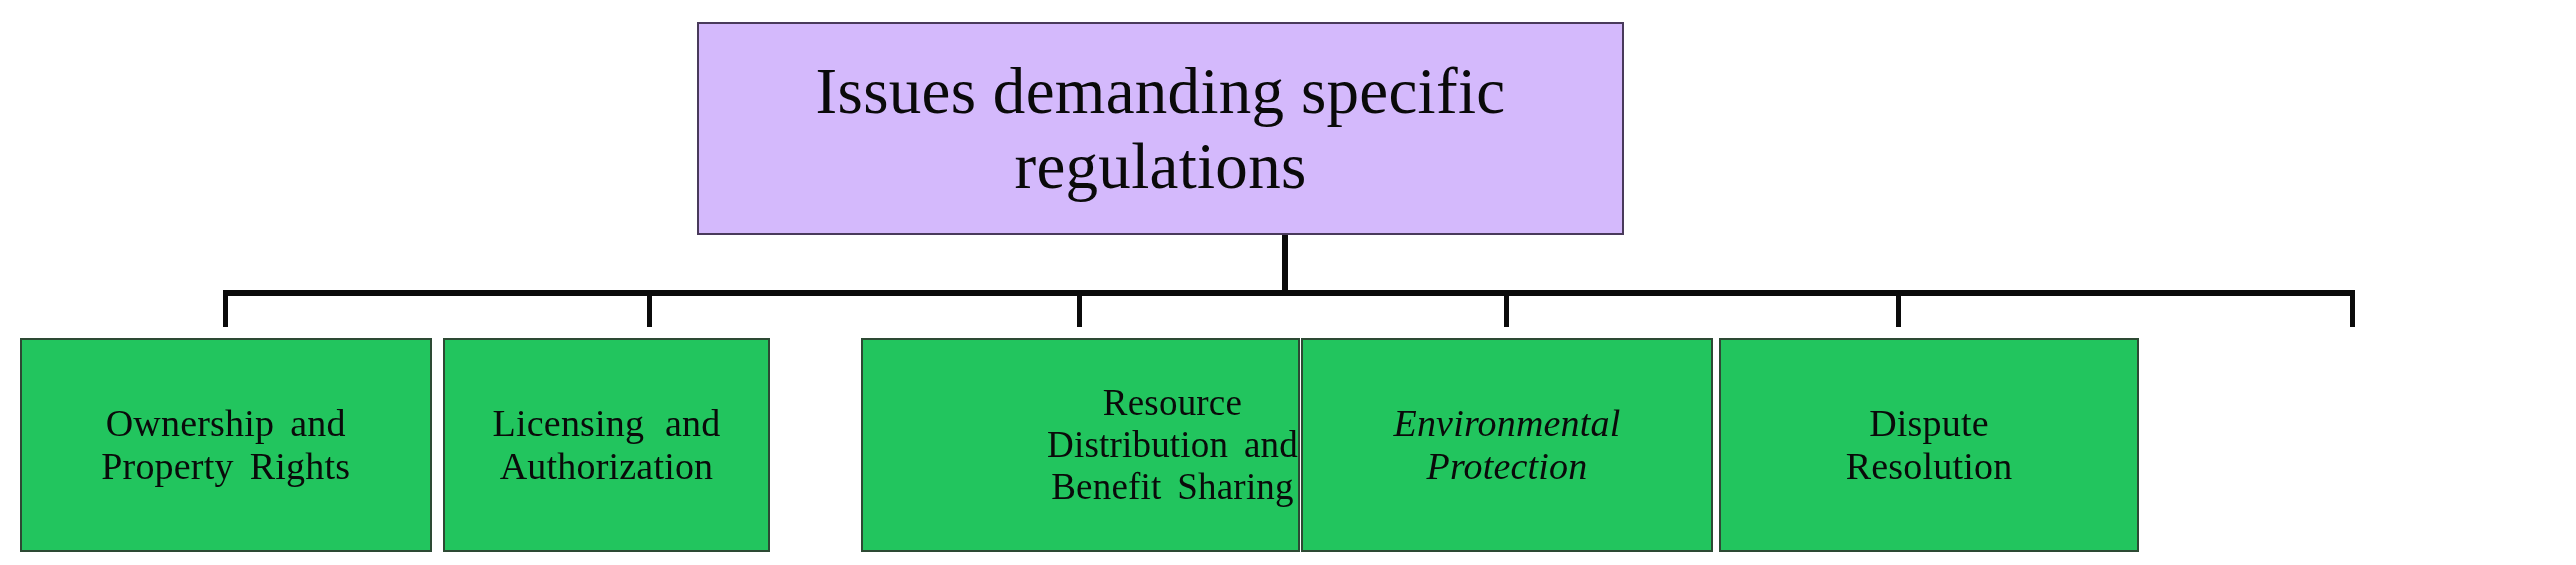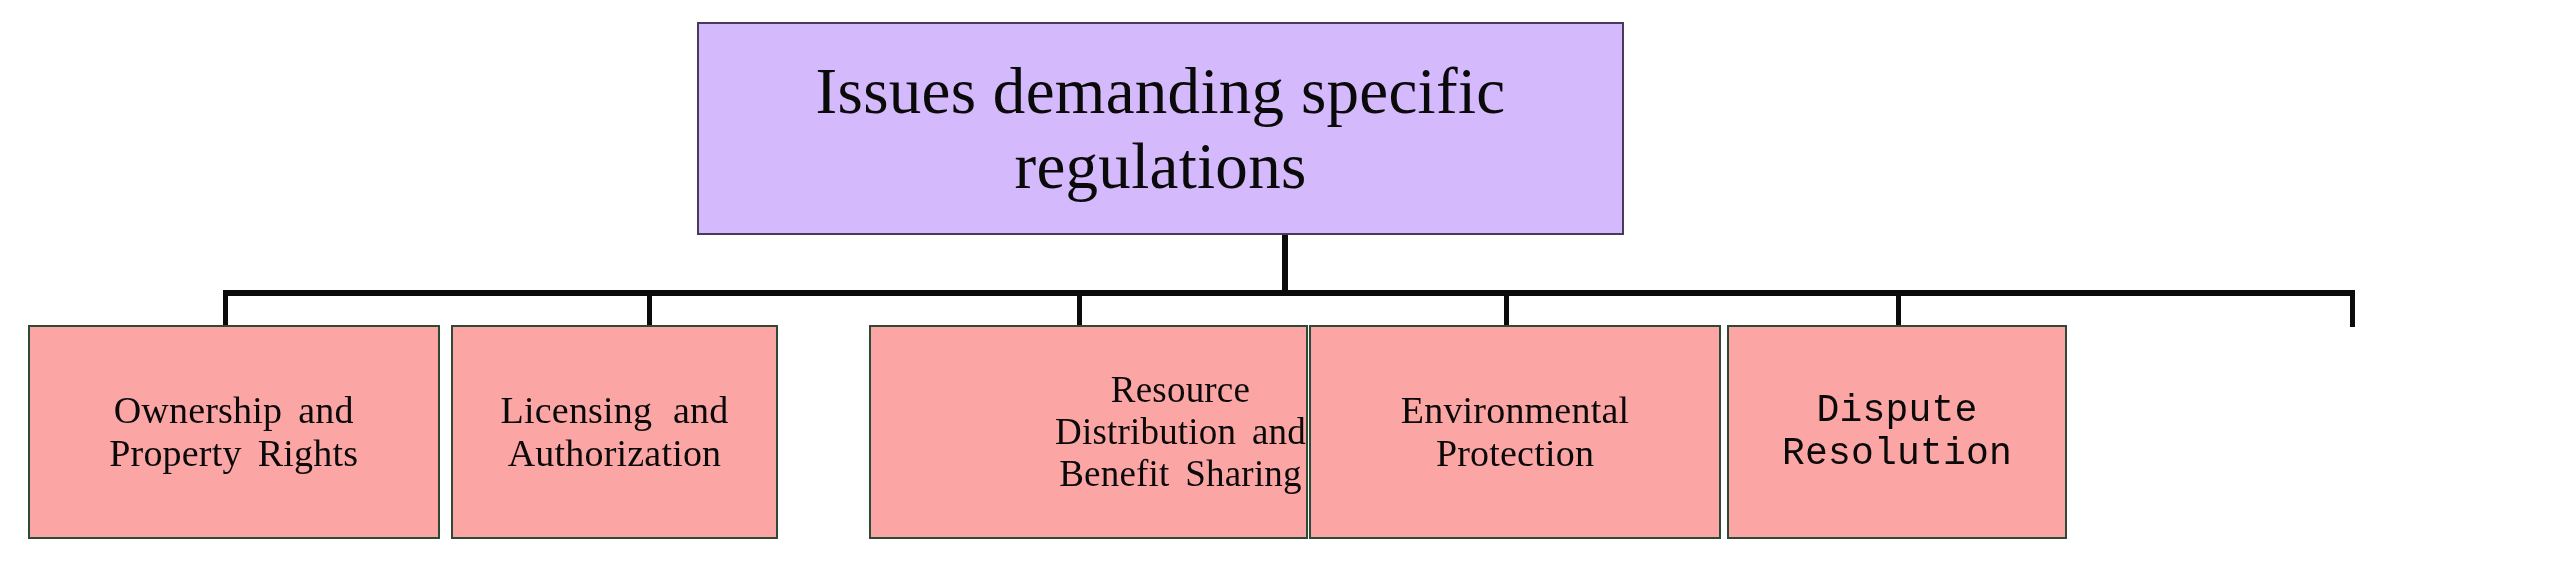--- a/index.html
+++ b/index.html
@@ -37,34 +37,33 @@
     top: 22px;
     width: 927px;
     height: 213px;
     background: #d4b9fc;
     border: 2.4px solid #493a5b;
     font-size: 65px;
     letter-spacing: 0.3px;
   }
 
   .node-leaf {
-    top: 325px;
+    top: 338px;
     height: 214px;
-    background: #fca5a5;
+    background: #22c55e;
     border: 2.4px solid #2d4a34;
     font-size: 38px;
     letter-spacing: 0.2px;
-    margin-left: 8px;
   }
 
   .leaf-1 { left: 19.7px;   width: 412px; }
   .leaf-2 { left: 443px;  width: 327px; }
   .leaf-3 { left: 861px; width: 439px; font-size: 37px; justify-content: flex-end; }
-  .leaf-4 { left: 1301px; width: 412px; }
-  .leaf-5 { left: 1719px; width: 340px; font-family: Liberation Mono, monospace; }
+  .leaf-4 { left: 1301px; width: 412px; font-style: italic; }
+  .leaf-5 { left: 1719px; width: 420px; }
   .leaf-6 { left: 2143px; width: 368px; }
 
   
   .wide-gap { word-spacing: 11px; }
   .wide-gap-sm { word-spacing: 6.3px; }
 
   
   .conn {
     position: absolute;
     background: #0b0b0b;

